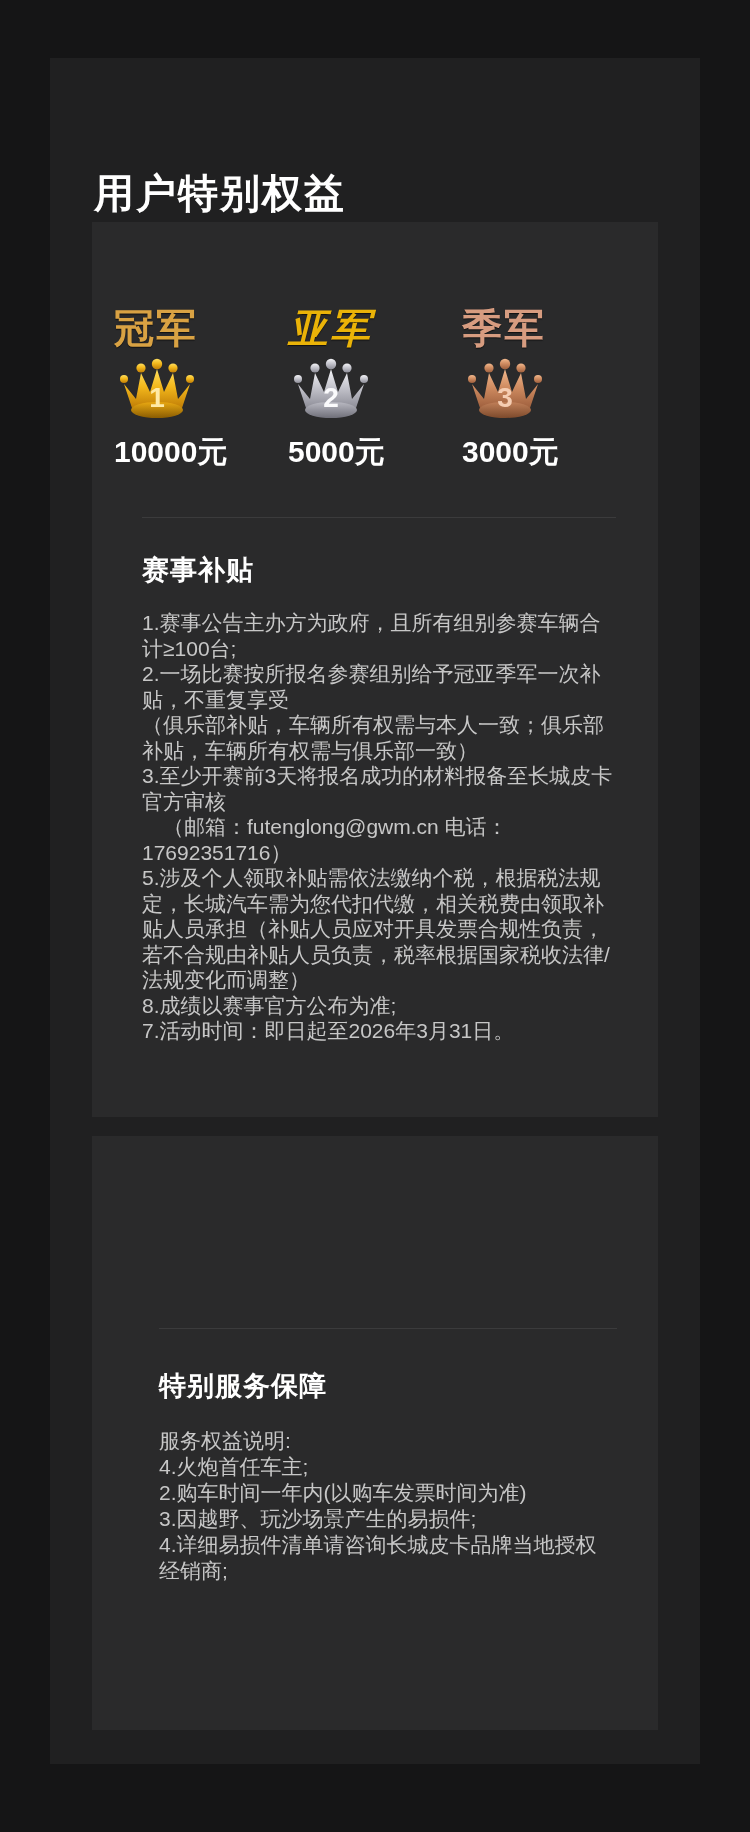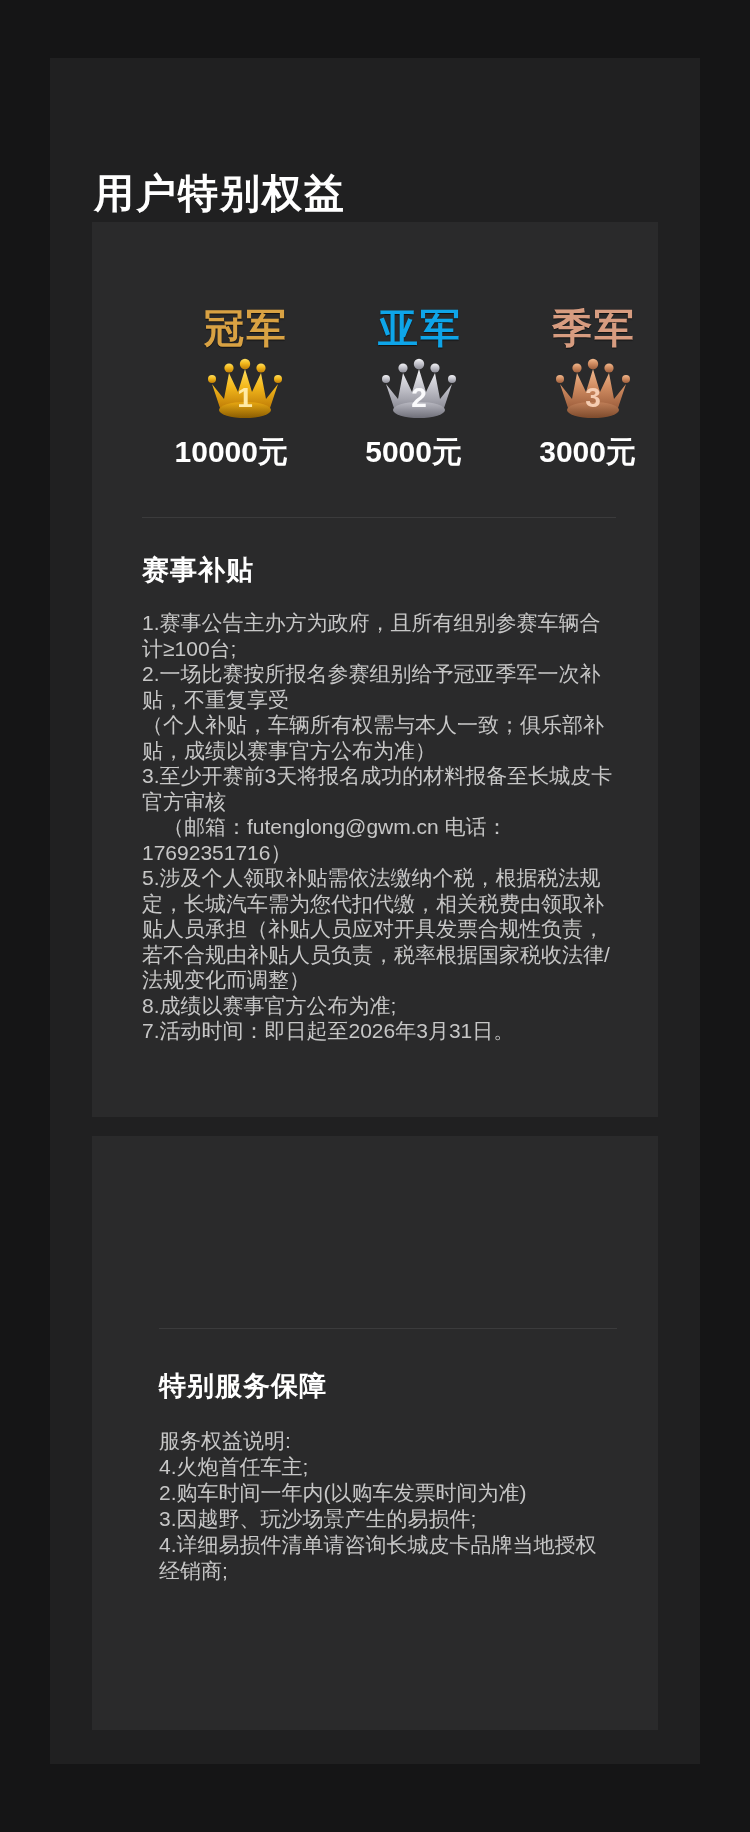--- a/index.html
+++ b/index.html
@@ -20,25 +20,25 @@
     position:absolute; left:42px; width:566px; background:#2a2a2b;
   }
   .card-prize { top:164px; height:895px; }
   .card-service { top:1078px; height:594px; }
 
   
   .tier-row {
     position:absolute; top:84px; left:0; right:0;
     display:flex; justify-content:space-between; padding:0 22px;
   }
-  .tier { flex:1; display:flex; flex-direction:column; align-items:flex-end; }
+  .tier { flex:1; display:flex; flex-direction:column; align-items:flex-start; }
   .tier-label { font-size:40px; font-weight:800; line-height:44px; letter-spacing:2px;
     text-shadow:0 1px 1px rgba(0,0,0,.6); }
   .tier-gold   .tier-label { color:#d9a243; }
-  .tier-silver .tier-label { color:#0ea5e9; }
+  .tier-silver .tier-label { color:#eab308;font-style:italic; }
   .tier-bronze .tier-label { color:#d79c80; }
   .crown { margin-top:8px; }
   .tier-amount { margin-top:12px; font-size:30px; font-weight:700; color:#ffffff; }
 
   .divider { position:absolute; height:1px; background:#3b3b3c; }
   .divider-prize   { top:295px; left:50px; width:474px; }
   .divider-service { top:192px; left:67px; width:458px; }
 
   .sec-title { position:absolute; font-size:27px; font-weight:700; color:#ffffff; letter-spacing:1px; }
   .sec-title-prize   { top:330px; left:50px; }
@@ -145,21 +145,21 @@
 
     </div>
 
     <div class="divider divider-prize"></div>
 
     <div class="sec-title sec-title-prize">赛事补贴</div>
 
     <div class="notes notes-prize">
         <div class="note-line">1.赛事公告主办方为政府，且所有组别参赛车辆合计≥100台;</div>
         <div class="note-line">2.一场比赛按所报名参赛组别给予冠亚季军一次补贴，不重复享受</div>
-        <div class="note-line">（个人补贴，车辆所有权需与本人一致；俱乐部补贴，成绩以赛事官方公布为准）</div>
+        <div class="note-line">（俱乐部补贴，车辆所有权需与本人一致；俱乐部补贴，车辆所有权需与俱乐部一致）</div>
         <div class="note-line">3.至少开赛前3天将报名成功的材料报备至长城皮卡官方审核</div>
         <div class="note-line">　（邮箱：futenglong@gwm.cn 电话：17692351716）</div>
         <div class="note-line">5.涉及个人领取补贴需依法缴纳个税，根据税法规定，长城汽车需为您代扣代缴，相关税费由领取补贴人员承担（补贴人员应对开具发票合规性负责，若不合规由补贴人员负责，税率根据国家税收法律/法规变化而调整）</div>
         <div class="note-line">8.成绩以赛事官方公布为准;</div>
         <div class="note-line">7.活动时间：即日起至2026年3月31日。</div>
       </div>
   </div>
 
   <div class="card card-service">
 

